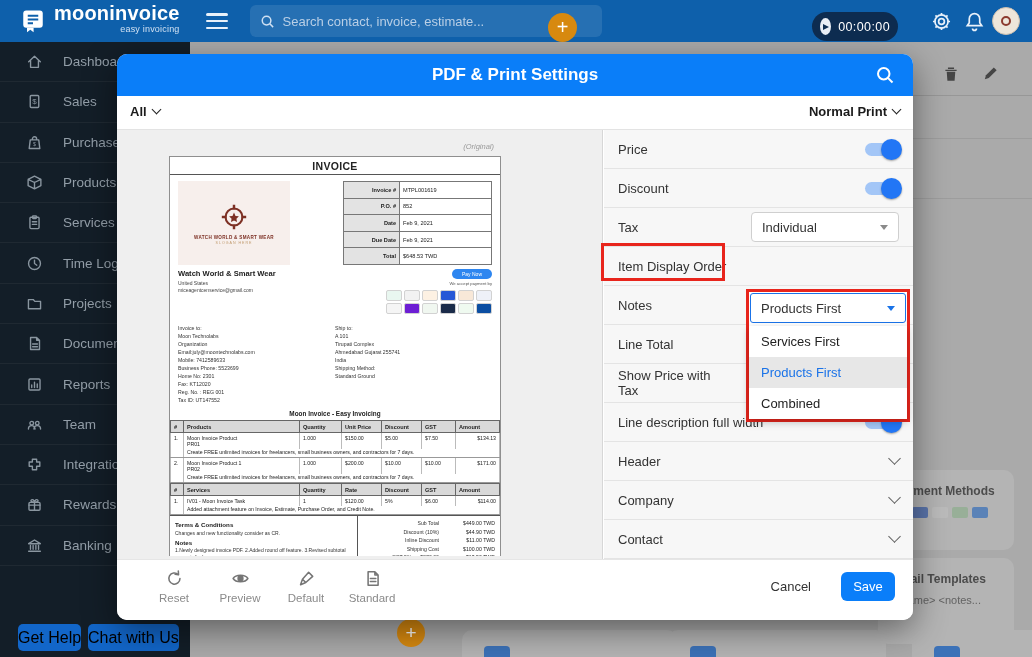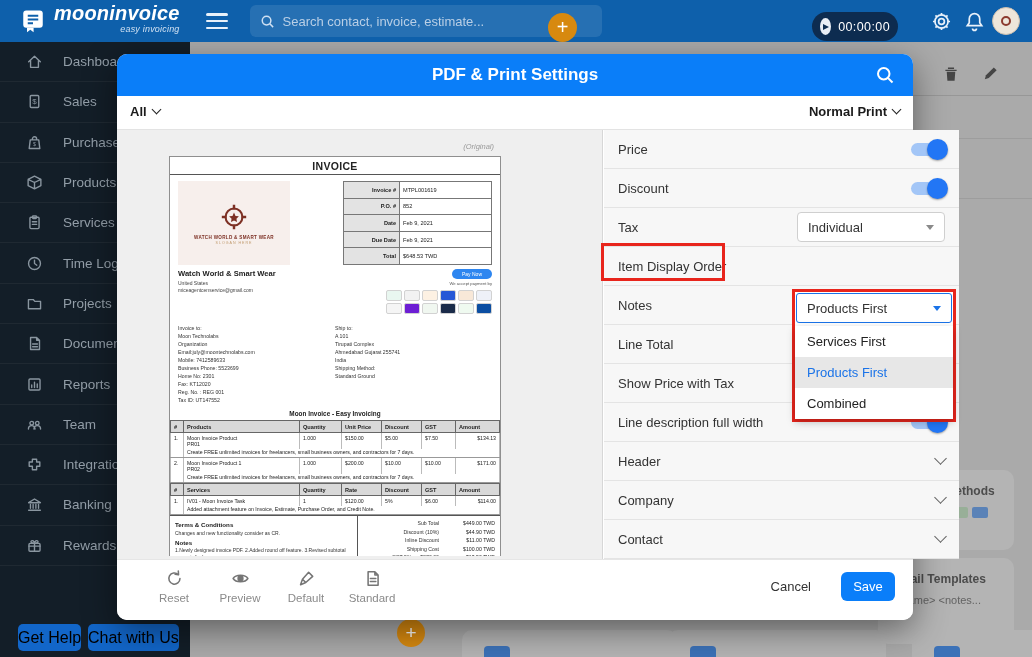--- a/index.html
+++ b/index.html
@@ -3,21 +3,21 @@
 <meta charset="utf-8">
 <style>
   * { margin:0; padding:0; box-sizing:border-box; }
   html,body { width:1032px; height:657px; overflow:hidden; background:#000;
     font-family:"Liberation Sans", sans-serif; }
 
   
   #topbar { position:absolute; left:0; top:0; width:1032px; height:42px; background:#0e60ab; z-index:30; display:flex; align-items:center; }
   .logo-wrap { display:flex; align-items:center; margin-left:20px; }
   .logo-mark { width:26px; height:24px; margin-right:8px; }
-  .logo-text { color:#fff; font-weight:bold; font-size:20px; letter-spacing:.2px; line-height:16px;font-style:italic; }
+  .logo-text { color:#fff; font-weight:bold; font-size:20px; letter-spacing:.2px; line-height:16px; }
   .logo-tag { color:#cfe0f2; font-size:9px; text-align:right; display:block; font-weight:normal; }
   .hamburger { width:22px; height:16px; margin-left:26px; display:flex; flex-direction:column; justify-content:space-between; cursor:pointer; }
   .hamburger span { height:2.5px; background:#e8f1fa; border-radius:2px; }
   .search-box { margin-left:22px; width:352px; height:32px; background:rgba(255,255,255,.10); border-radius:6px; display:flex; align-items:center; padding:0 10px; }
   .search-box svg { flex:none; }
   .search-box input { background:transparent; border:0; outline:0; color:#e6eef8; font-size:13px; margin-left:8px; width:100%; font-family:inherit; }
   .search-box input::placeholder { color:#b9cfe6; }
   .plus-fab-top { position:absolute; left:548px; top:13px; width:29px; height:29px; border-radius:50%; background:#d7890f; color:#fff; font-size:20px; display:flex; align-items:center; justify-content:center; cursor:pointer; }
   .timer-pill { position:absolute; left:812px; top:12px; width:86px; height:29px; background:#0d2c50; border-radius:15px; display:flex; align-items:center; padding:0 8px; cursor:pointer; }
   .timer-pill .play { width:17px; height:17px; border-radius:50%; background:#e9eef5; display:flex; align-items:center; justify-content:center; }
@@ -55,21 +55,21 @@
   .m-header { position:absolute; left:0; top:0; width:796px; height:42px; background:#0a7ef9; border-radius:10px 10px 0 0; display:flex; align-items:center; justify-content:center; }
   .m-title { color:#fff; font-size:17px; font-weight:600; }
   .m-search { position:absolute; right:18px; top:11px; width:20px; height:20px; color:#fff; cursor:pointer; }
   .m-filter { position:absolute; left:0; top:42px; width:796px; height:34px; background:#fff; border-bottom:1px solid #e3e3e3; }
   .f-left { position:absolute; left:13px; top:8px; font-size:13px; font-weight:bold; color:#1b1b1b; display:flex; align-items:center; gap:6px; cursor:pointer; }
   .f-right { position:absolute; right:13px; top:8px; font-size:13px; font-weight:bold; color:#1b1b1b; display:flex; align-items:center; gap:6px; cursor:pointer; }
   .chev-sm { width:7px; height:7px; border-right:1.8px solid #222; border-bottom:1.8px solid #222; transform:rotate(45deg); margin-top:-4px; }
 
   .m-body { position:absolute; left:0; top:76px; width:796px; height:429px; }
   .preview-pane { position:absolute; left:0; top:0; width:486px; height:429px; background:#efefef; border-right:1px solid #d7d7d7; overflow:hidden; }
-  .settings-pane { position:absolute; left:487px; top:0; width:355px; height:429px; background:#fdba74; }
+  .settings-pane { position:absolute; left:487px; top:0; width:309px; height:429px; background:#fdba74; }
 
   .set-row { height:39px; display:flex; align-items:center; padding:0 14px; border-bottom:1px solid #e4e4e4; background:#f7f7f7; }
   .set-label { font-size:13px; color:#333; flex:1; }
   .toggle { position:relative; width:34px; height:13px; border-radius:7px; background:#a3c6f7; flex:none; cursor:pointer; }
   .toggle .knob { position:absolute; right:-3px; top:-4px; width:21px; height:21px; border-radius:50%; background:#2276f5; box-shadow:0 1px 2px rgba(0,0,0,.35); }
   .sel { width:148px; height:30px; border:1px solid #cfcfcf; border-radius:4px; background:#fff; display:flex; align-items:center; padding:0 10px; cursor:pointer; flex:none;margin-left:32px; }
   .sel .sel-v { font-size:13px; color:#333; flex:1; }
   .caret { width:0; height:0; border-left:4.5px solid transparent; border-right:4.5px solid transparent; border-top:5.5px solid #8a8a8a; }
   .chev { width:9px; height:9px; border-right:1.7px solid #5f5f5f; border-bottom:1.7px solid #5f5f5f; transform:rotate(45deg); margin-top:-5px; cursor:pointer; }
 
@@ -277,33 +277,33 @@
         <span class="s-icon">
           <svg class="ic" viewBox="0 0 16 16" stroke="currentColor" stroke-width="1.3" fill="none" stroke-linecap="round" stroke-linejoin="round">
             <path d="M6 3 h4 v2.6 h3 v4 h-3 V13 h-4 v-3.4 H3 v-4 h3 Z"></path>
           </svg>
         </span>
         <span class="s-label">Integrations</span>
       </div>
       <div class="side-item">
         <span class="s-icon">
           <svg class="ic" viewBox="0 0 16 16" stroke="currentColor" stroke-width="1.3" fill="none" stroke-linecap="round" stroke-linejoin="round">
-            <path d="M2.5 6.3 L8 2.8 L13.5 6.3 Z M4.2 8 V11.6 M6.7 8 V11.6 M9.3 8 V11.6 M11.8 8 V11.6 M2.5 13.4 H13.5"></path>
-          </svg>
-        </span>
-        <span class="s-label">Banking</span>
-      </div>
-      <div class="side-item">
-        <span class="s-icon">
-          <svg class="ic" viewBox="0 0 16 16" stroke="currentColor" stroke-width="1.3" fill="none" stroke-linecap="round" stroke-linejoin="round">
             <rect x="2.8" y="6" width="10.4" height="7.4" rx="1"></rect>
             <path d="M2.8 8.6 H13.2 M8 6 V13.4 M8 6 C8 3.8 5.8 2.8 4.9 3.9 C4 5 6 6 8 6 C10 6 12 5 11.1 3.9 C10.2 2.8 8 3.8 8 6"></path>
           </svg>
         </span>
         <span class="s-label">Rewards</span>
+      </div>
+      <div class="side-item">
+        <span class="s-icon">
+          <svg class="ic" viewBox="0 0 16 16" stroke="currentColor" stroke-width="1.3" fill="none" stroke-linecap="round" stroke-linejoin="round">
+            <path d="M2.5 6.3 L8 2.8 L13.5 6.3 Z M4.2 8 V11.6 M6.7 8 V11.6 M9.3 8 V11.6 M11.8 8 V11.6 M2.5 13.4 H13.5"></path>
+          </svg>
+        </span>
+        <span class="s-label">Banking</span>
       </div>
     </div>
   <div class="side-btn" style="left:18px; top:582px;">Get Help</div>
   <div class="side-btn" style="left:88px; top:582px;">Chat with Us</div>
 </div>
 
 <div id="content-bg">
   <div class="bg-toolbar">
     <span class="bg-ico" style="left:752px; top:11px;">
       <svg class="ic" viewBox="0 0 16 16" fill="currentColor">

